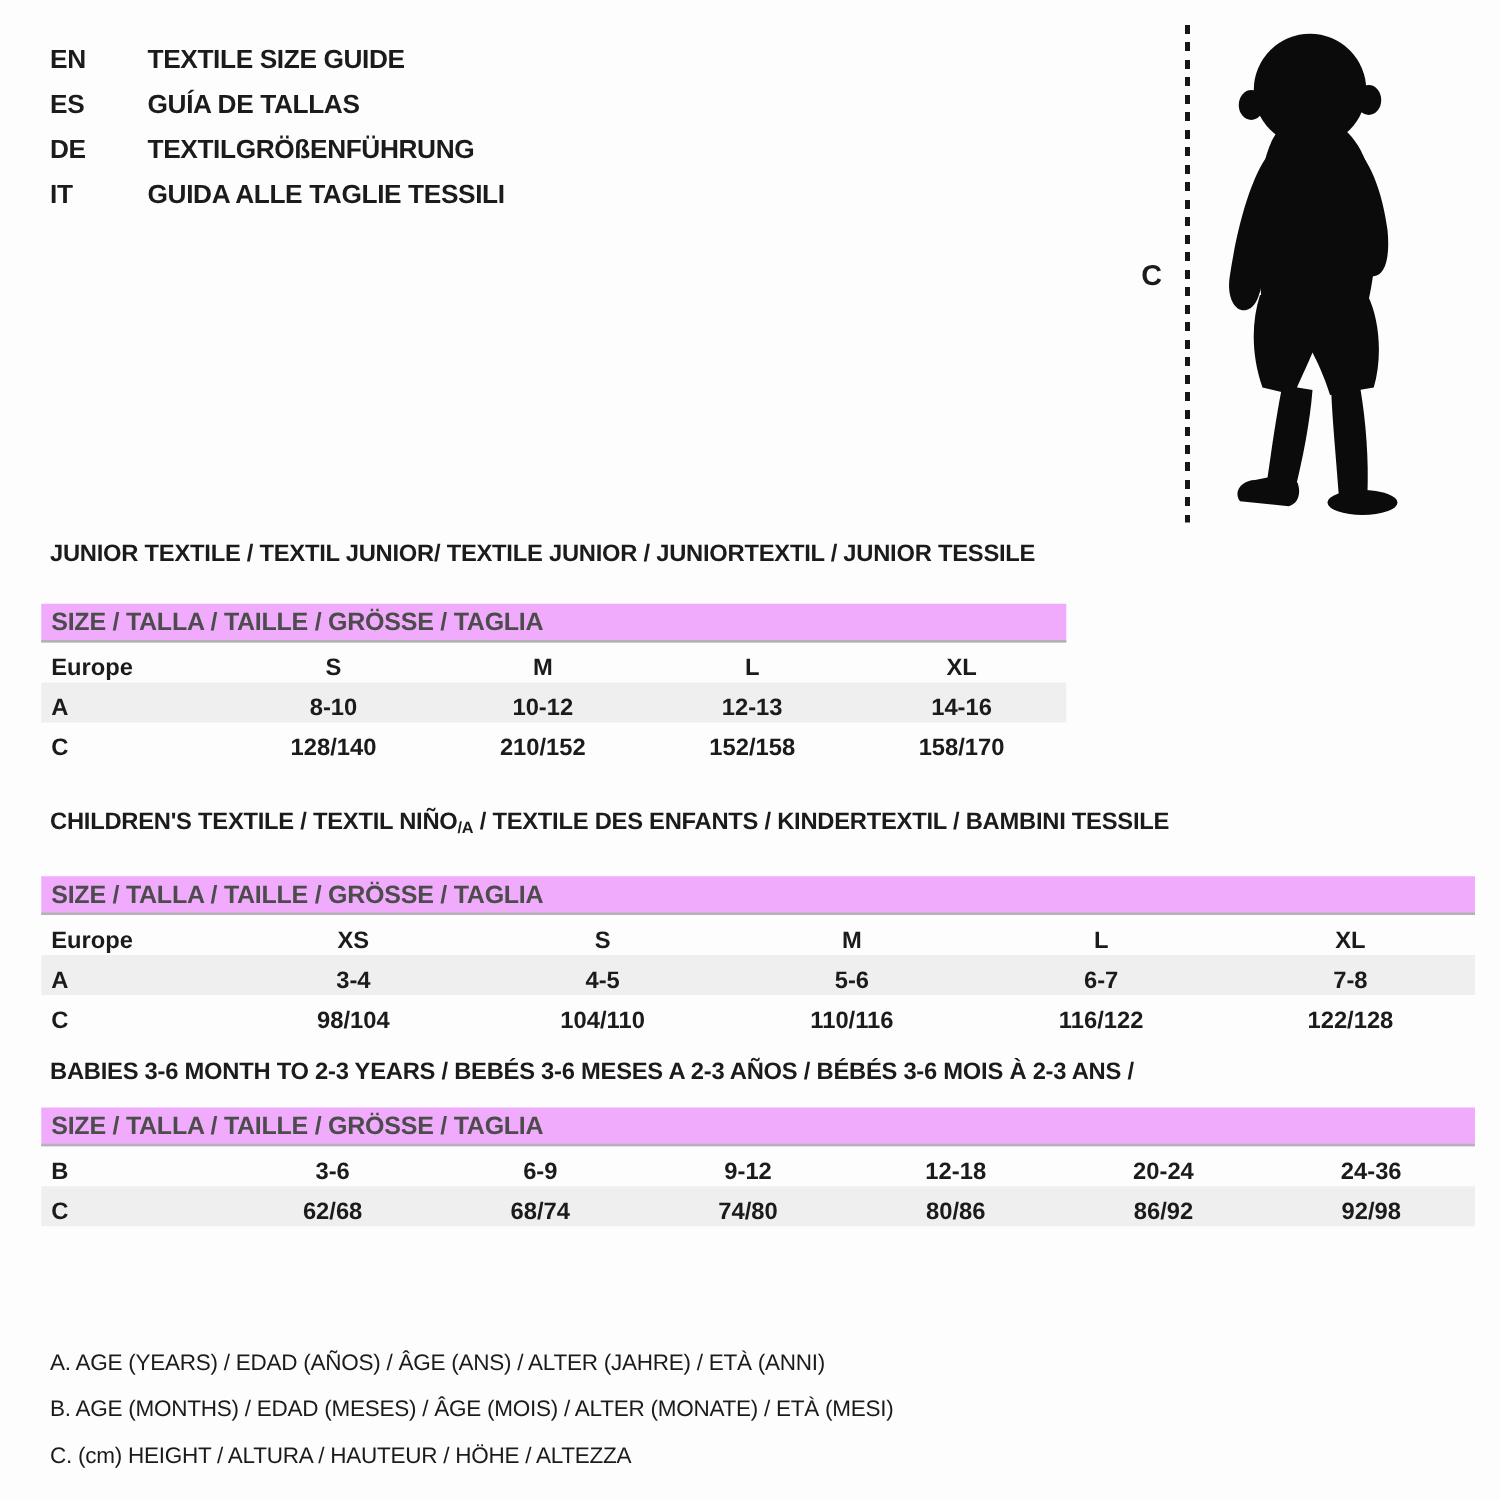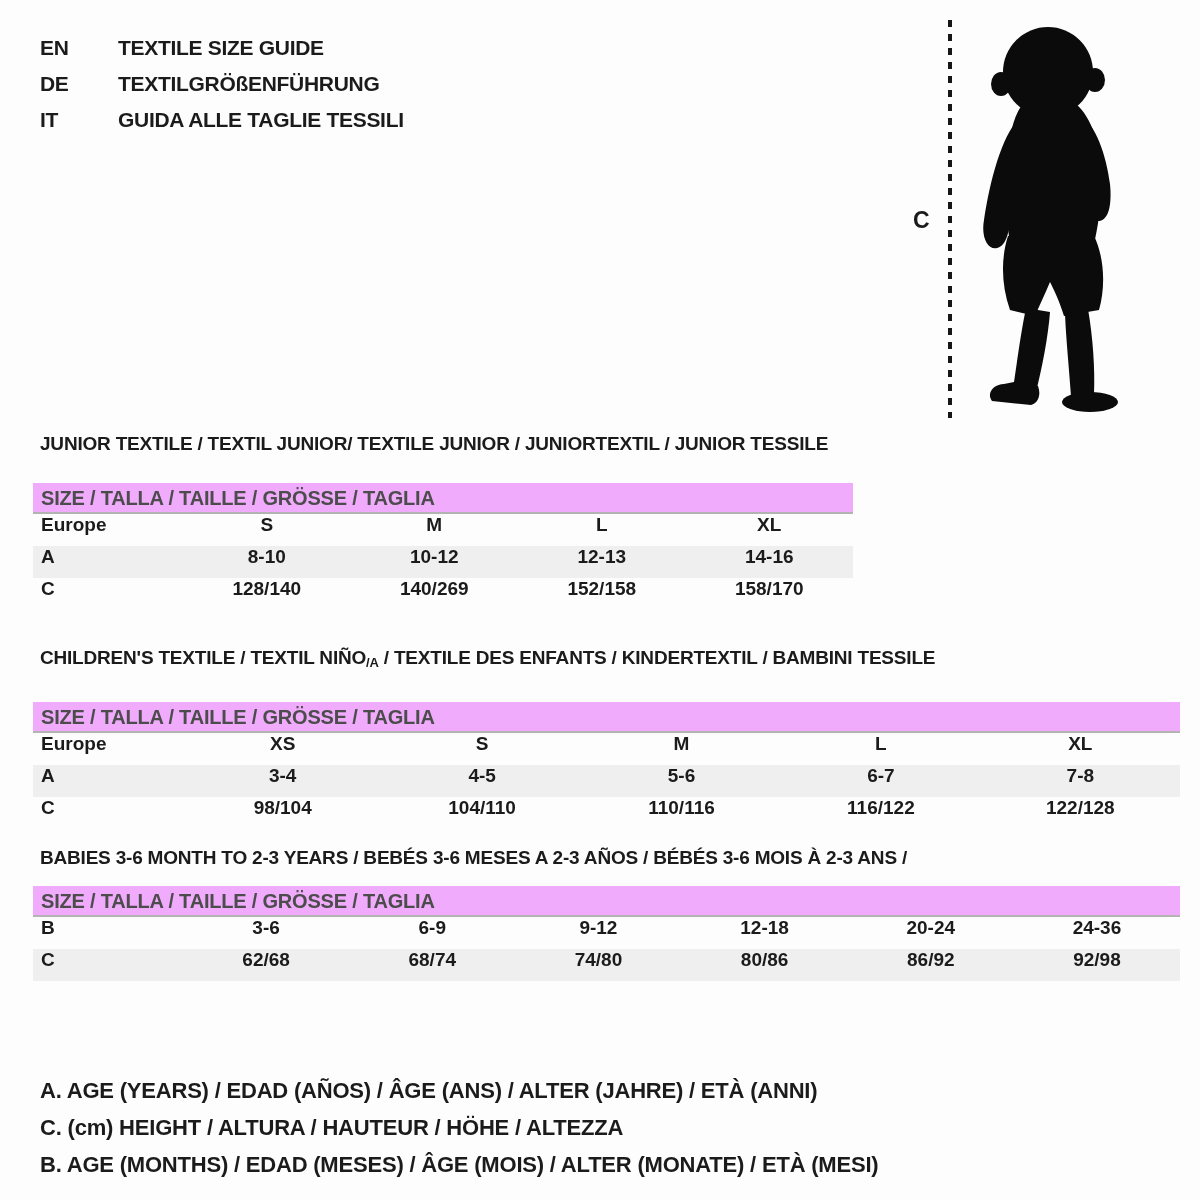--- a/index.html
+++ b/index.html
@@ -88,21 +88,21 @@
     font-size: 20px;
     letter-spacing: -0.2px;
     color: #4c4c4c;
     white-space: nowrap;
   }
   .section-babies .size-bar { margin-top: 16px; }
 
   .trow {
     display: flex;
     height: 32px;
-    align-items: flex-start;
+    align-items: flex-end;
     font-weight: bold;
     font-size: 19px;
   }
   .trow.shaded { background: #efefef; }
   .tlabel {
     width: 150px;
     padding-left: 8px;
     text-align: left;
     white-space: nowrap;
   }
@@ -112,37 +112,41 @@
     white-space: nowrap;
   }
 
   
   .legend {
     position: absolute;
     left: 40px;
     top: 1072px;
   }
   .legend-line {
-    font-weight: bold;
-    font-size: 22px;
+    font-weight: normal;
+    font-size: 18px;
     letter-spacing: -0.2px;
     line-height: 37px;
     white-space: nowrap;
     color: #1b1b1b;
   }
 </style>
 </head>
 <body>
 
 <div class="page">
 
   <div class="lang-block">
     <div class="lang-row">
       <span class="lang-code">EN</span>
       <span class="lang-label">TEXTILE SIZE GUIDE</span>
+    </div>
+    <div class="lang-row">
+      <span class="lang-code">ES</span>
+      <span class="lang-label">GUÍA DE TALLAS</span>
     </div>
     <div class="lang-row">
       <span class="lang-code">DE</span>
       <span class="lang-label">TEXTILGRÖßENFÜHRUNG</span>
     </div>
     <div class="lang-row">
       <span class="lang-code">IT</span>
       <span class="lang-label">GUIDA ALLE TAGLIE TESSILI</span>
     </div>
   </div>
@@ -180,21 +184,21 @@
     <div class="trow shaded">
       <div class="tlabel">A</div>
       <div class="tcell">8-10</div>
       <div class="tcell">10-12</div>
       <div class="tcell">12-13</div>
       <div class="tcell">14-16</div>
     </div>
     <div class="trow">
       <div class="tlabel">C</div>
       <div class="tcell">128/140</div>
-      <div class="tcell">140/269</div>
+      <div class="tcell">210/152</div>
       <div class="tcell">152/158</div>
       <div class="tcell">158/170</div>
     </div>
   </div>
 
   <div class="section section-children">
     <div class="section-title"><span>CHILDREN'S TEXTILE / TEXTIL NIÑO</span><span class="subscript">/A</span><span> / TEXTILE DES ENFANTS / KINDERTEXTIL / BAMBINI TESSILE</span></div>
     <div class="size-bar">SIZE / TALLA / TAILLE / GRÖSSE / TAGLIA</div>
     <div class="trow">
       <div class="tlabel">Europe</div>
@@ -240,17 +244,17 @@
       <div class="tcell">68/74</div>
       <div class="tcell">74/80</div>
       <div class="tcell">80/86</div>
       <div class="tcell">86/92</div>
       <div class="tcell">92/98</div>
     </div>
   </div>
 
   <div class="legend">
     <div class="legend-line">A. AGE (YEARS) / EDAD (AÑOS) / ÂGE (ANS) / ALTER (JAHRE) / ETÀ (ANNI)</div>
+    <div class="legend-line">B. AGE (MONTHS) / EDAD (MESES) / ÂGE (MOIS) / ALTER (MONATE) / ETÀ (MESI)</div>
     <div class="legend-line">C. (cm) HEIGHT / ALTURA / HAUTEUR / HÖHE / ALTEZZA</div>
-    <div class="legend-line">B. AGE (MONTHS) / EDAD (MESES) / ÂGE (MOIS) / ALTER (MONATE) / ETÀ (MESI)</div>
   </div>
 
 </div>
 
 </body></html>

